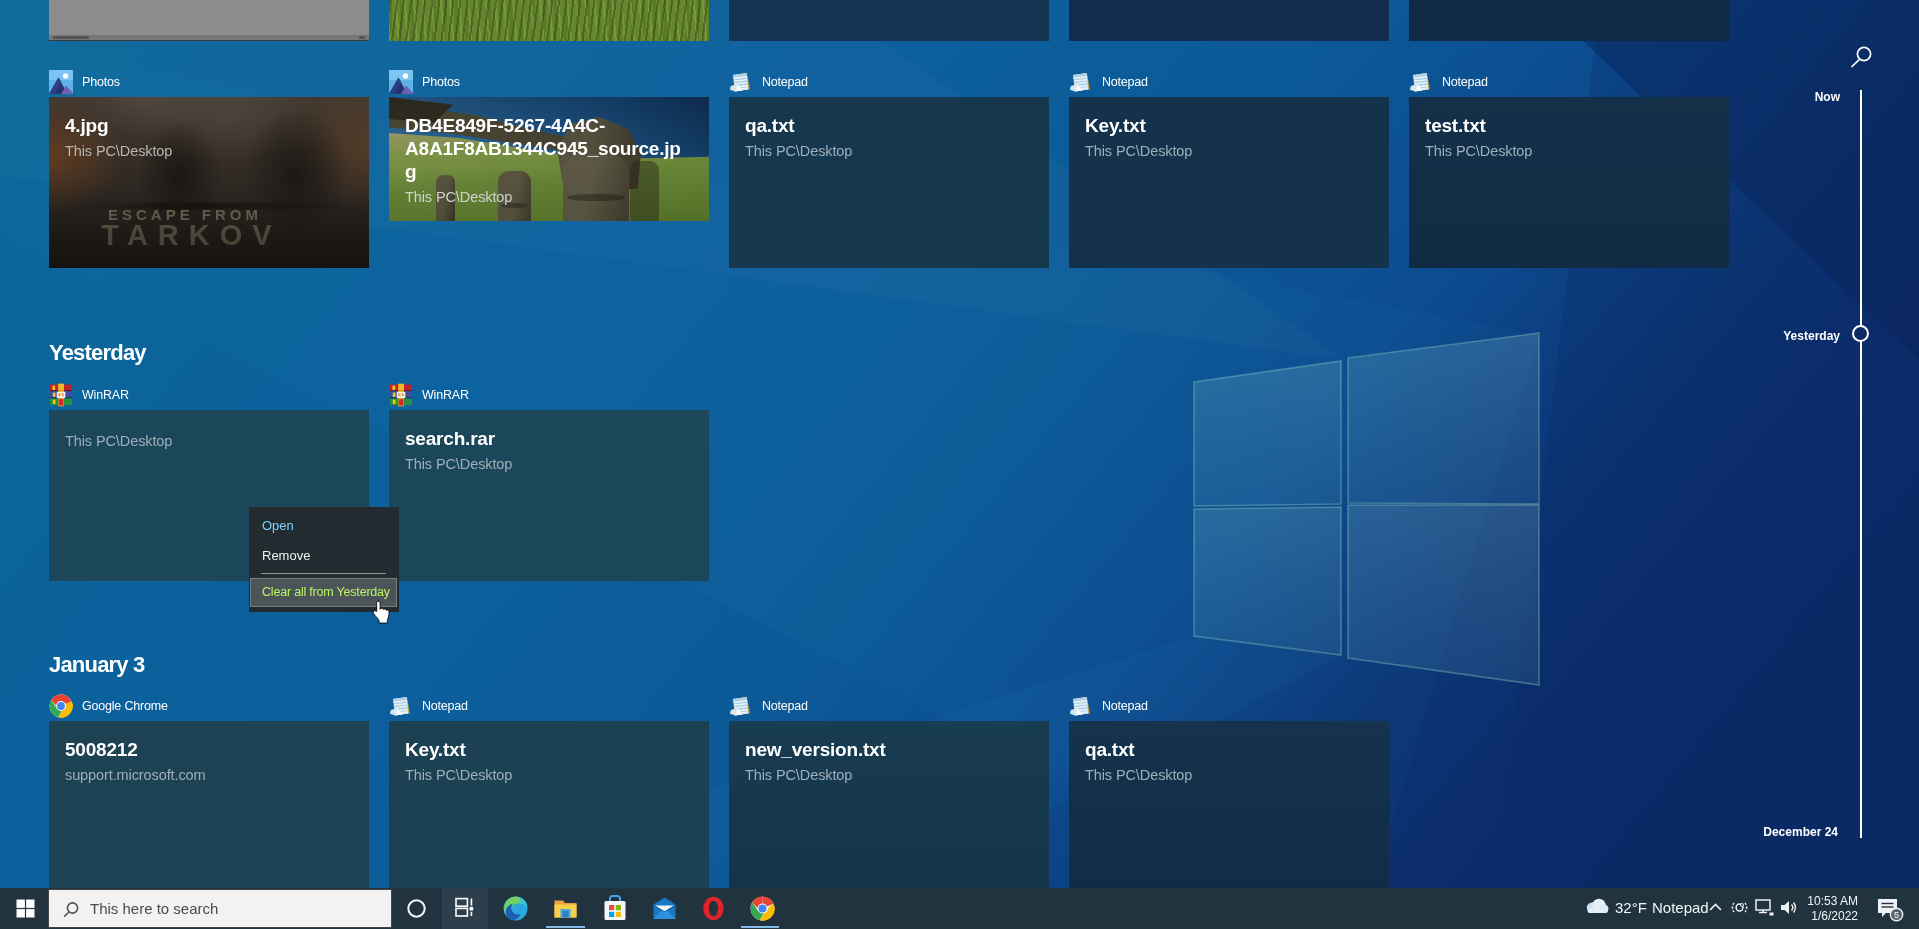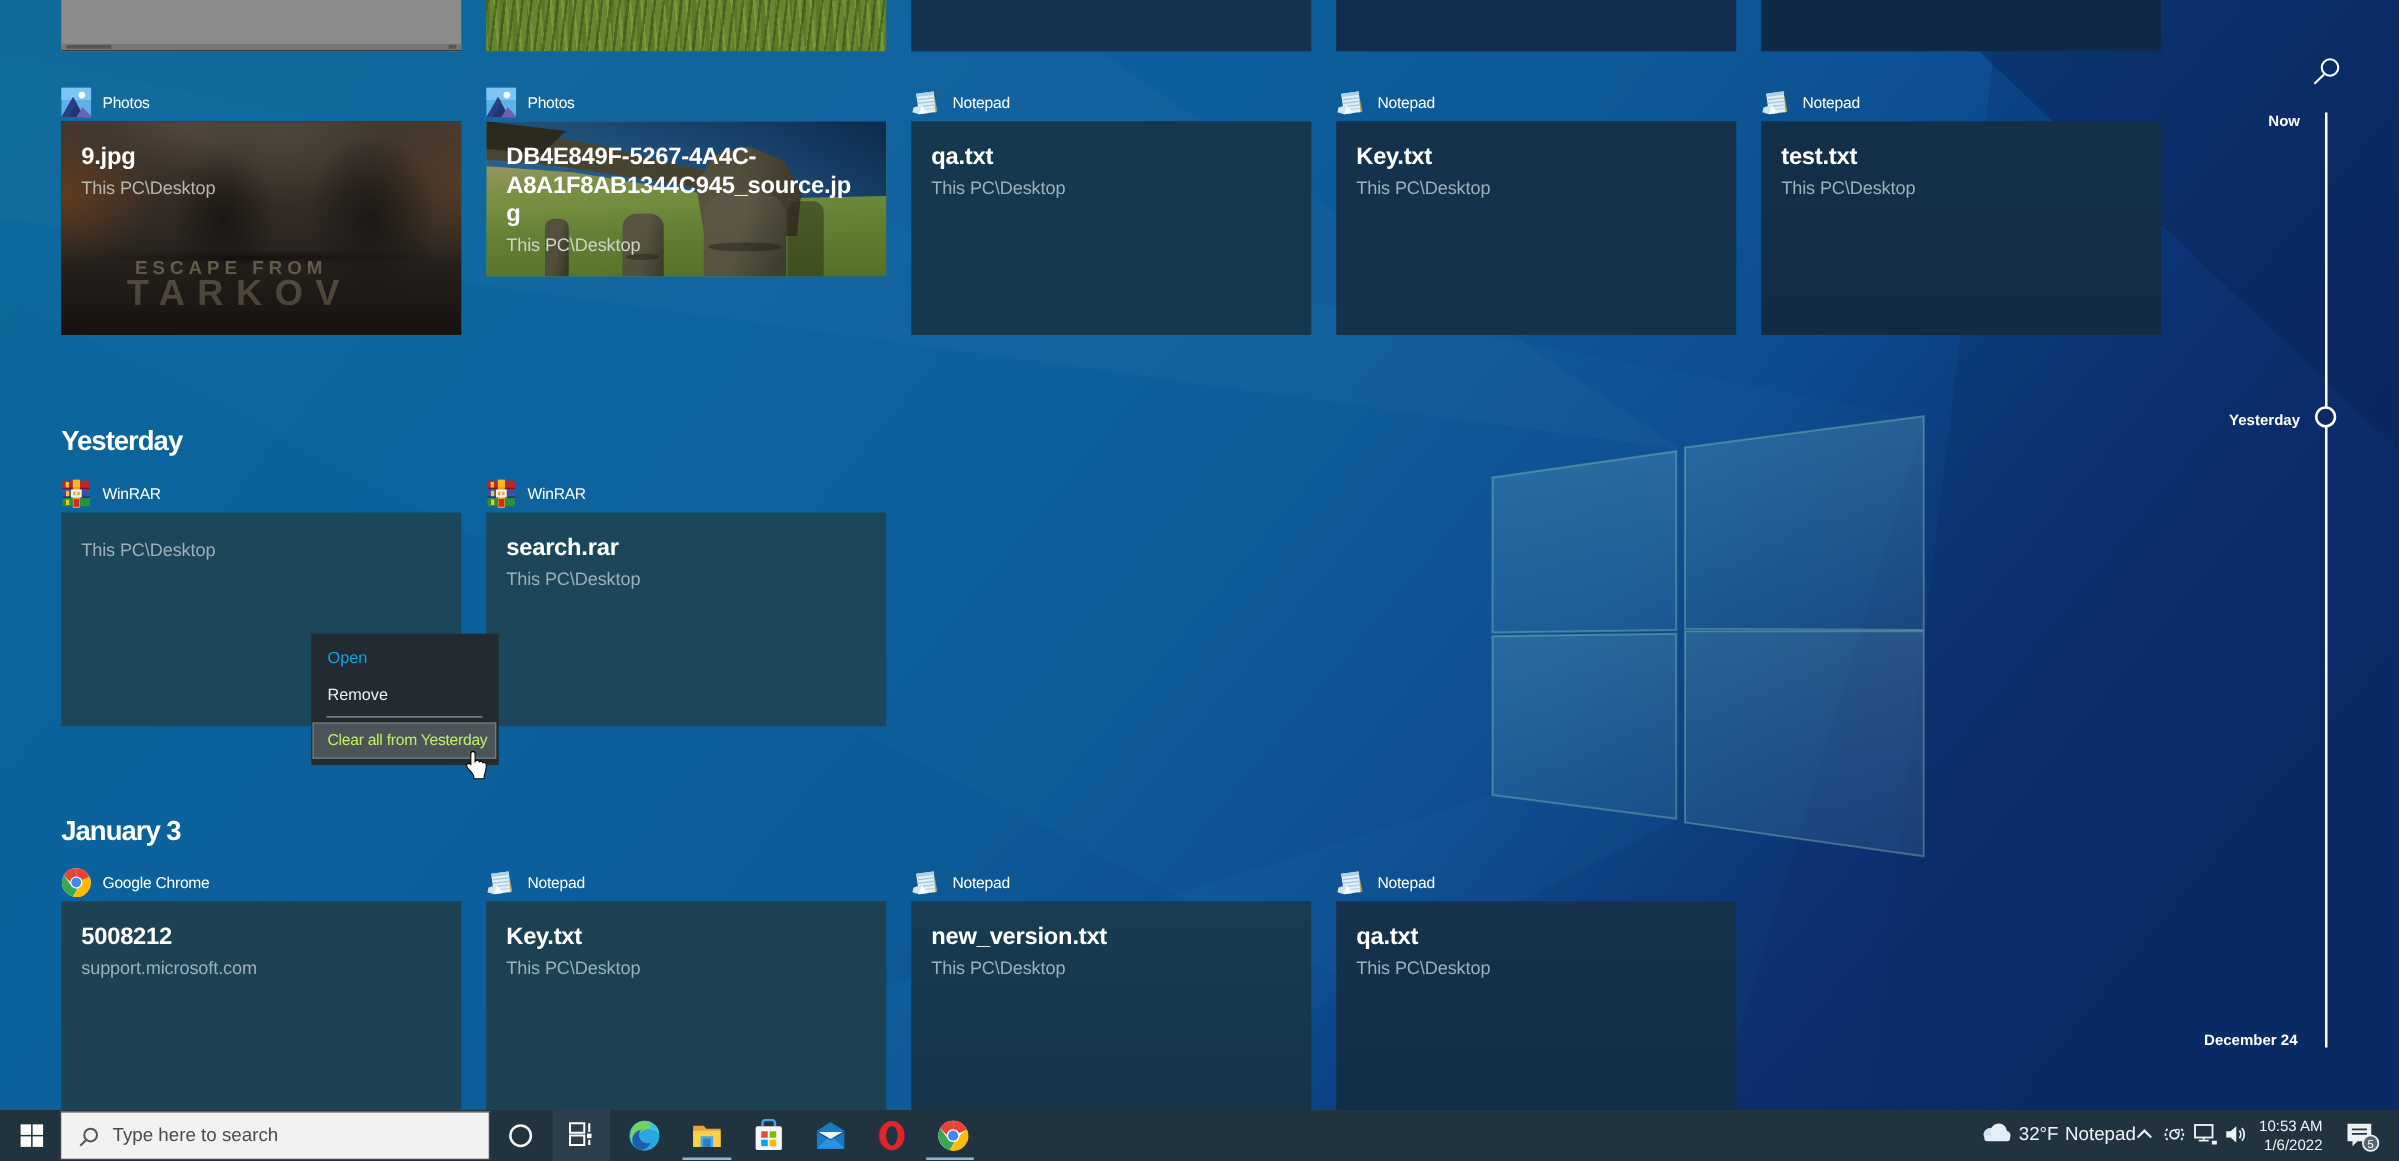--- a/index.html
+++ b/index.html
@@ -122,21 +122,21 @@
     radial-gradient(120px 70px at 55% 8%,rgba(100,95,85,0.35),rgba(0,0,0,0) 75%),
     radial-gradient(90px 60px at 30% 0%,rgba(110,100,90,0.3),rgba(0,0,0,0) 70%),
     linear-gradient(180deg,#433930 0%,#393028 28%,#2d2722 55%,#1d1a16 100%)"></div>
   <div class="abs" style="left:75px;top:25px;width:110px;height:146px;background:radial-gradient(55px 75px at 50% 38%,rgba(22,19,16,0.85),rgba(22,19,16,0) 78%)"></div>
   <div class="abs" style="left:185px;top:15px;width:125px;height:156px;background:radial-gradient(65px 85px at 50% 40%,rgba(24,22,19,0.88),rgba(24,22,19,0) 80%)"></div>
   <div class="abs" style="left:10px;top:103px;width:300px;height:12px;background:radial-gradient(150px 6px at 50% 50%,rgba(12,10,8,0.65),rgba(12,10,8,0) 95%)"></div>
   <div class="abs" style="left:0;top:109px;width:272px;text-align:center;color:#6e6452;font-weight:bold;font-size:15px;letter-spacing:4px">ESCAPE FROM</div>
   <div class="abs" style="left:0;top:122px;width:285px;text-align:center;color:#5f5647;font-weight:bold;font-size:29px;letter-spacing:10px">TARKOV</div>
   <div class="abs" style="left:0;top:0;width:320px;height:171px;background:linear-gradient(180deg,rgba(0,0,0,0) 55%,rgba(5,4,3,0.35) 100%)"></div>
   <div class="pad">
-      <div class="ct">9.jpg</div>
+      <div class="ct">4.jpg</div>
       <div class="cs" style="color:#b9b6b2">This PC\Desktop</div>
     </div>
 </div>
 <div class="card moai" style="left:389px;top:97px;height:124px;background:#5c8031">
   <div class="abs" style="left:0;top:0;width:320px;height:171px;background:linear-gradient(205deg,#103763 0%,#1d5383 30%,#31709f 60%,#4585b0 85%,#4f8db6 100%)"></div>
   <div class="abs" style="left:0;top:0;width:320px;height:171px;background:linear-gradient(100deg,rgba(0,0,0,0) 64%,rgba(10,30,55,0.25) 100%)"></div>
   <div class="abs" style="left:0;top:0;width:320px;height:171px;clip-path:polygon(0 21%,22% 24%,42% 30%,58% 35%,74% 36%,100% 35%,100% 100%,0 100%);background:linear-gradient(175deg,#a8a76d 0%,#a2a566 20%,#849b4a 30%,#6c8c3a 48%,#63832f 70%,#547628 88%,#4a6b24 100%)"></div>
   <div class="abs" style="left:0;top:0;width:320px;height:171px;clip-path:polygon(0 4%,8% 5%,18% 8%,28% 11%,38% 16%,50% 21%,62% 26%,62% 34%,46% 29%,32% 25%,18% 21%,8% 19%,0 18%);background:linear-gradient(170deg,#56513b 0%,#494430 45%,#3c3926 100%)"></div>
   <div class="abs" style="left:0;top:0;width:64px;height:26px;clip-path:polygon(0 0,100% 30%,70% 100%,0 85%);background:#332f20"></div>
   <div class="abs" style="left:168px;top:20px;width:84px;height:72px;clip-path:polygon(8% 100%,0 45%,16% 10%,50% 0,84% 16%,100% 50%,96% 100%);background:linear-gradient(115deg,#5d5843 35%,#453f2d 78%)"></div>
@@ -277,21 +277,21 @@
     </div>
 </div>
 <div class="card" style="left:1069px;top:721px;height:167px;background:linear-gradient(180deg,#15334d 0%,#112c46 100%)">
   <div class="pad">
       <div class="ct">qa.txt</div>
       <div class="cs">This PC\Desktop</div>
     </div>
 </div>
 
 <div class="abs" style="left:249px;top:507px;width:150px;height:105px;background:#222b2f;z-index:5">
-  <div style="position:absolute;left:13px;top:11px;color:#0ea5e9;font-size:13px">Open</div>
+  <div style="position:absolute;left:13px;top:11px;color:#7dd3fc;font-size:13px">Open</div>
   <div style="position:absolute;left:13px;top:41px;color:#eef2f3;font-size:13px">Remove</div>
   <div style="position:absolute;left:12px;top:66px;width:125px;height:1px;background:#8f9799"></div>
   <div style="position:absolute;left:1px;top:71px;width:147px;height:29px;background:#4b5459;border:1px solid #747d80"></div>
   <div style="position:absolute;left:13px;top:78px;color:#bef264;font-size:12.5px;letter-spacing:-0.2px;z-index:2">Clear all from Yesterday</div>
 </div>
 
 <svg class="abs" style="left:370px;top:599px;z-index:6" width="22" height="27" viewBox="0 0 26 30">
   <path d="M9.5,1.5 c1.6,0 2.4,1.2 2.4,2.6 v7.2 c0,0 1,-1.8 2.6,-1.4 c1,0.2 1.3,0.9 1.4,1.5 c0.6,-0.5 1.9,-0.9 2.7,-0.2 c0.6,0.5 0.7,1.1 0.7,1.1 s1.1,-0.6 2.1,0 c0.9,0.5 1.1,1.4 1.1,2.8 c0,1.5 -0.2,3.3 -0.7,5.2 c-0.5,2 -1.3,3.2 -1.3,4.7 v2.5 h-9.8 v-2.3 c0,-1.5 -1.2,-2.6 -2.6,-4.3 c-1.3,-1.6 -2.9,-2.7 -3.8,-4.6 c-0.6,-1.3 -0.4,-2.2 0.3,-2.8 c1,-0.9 2.6,-0.4 3.3,0.3 V4.1 c0,-1.6 0.9,-2.6 2.1,-2.6 z" fill="#fff" stroke="#000" stroke-width="1"></path>
 </svg>
 
@@ -312,21 +312,21 @@
       <rect x="10.1" y="0.5" width="8.4" height="8.4" fill="#fff"></rect>
     <rect x="0.5" y="10.1" width="8.4" height="8.4" fill="#fff"></rect>
       <rect x="10.1" y="10.1" width="8.4" height="8.4" fill="#fff"></rect>
   </svg>
 
   <div class="abs" style="left:48px;top:0.5px;width:344px;height:39.5px;background:#f2f2f2;border:1px solid #454545">
     <svg class="abs" style="left:13px;top:11px" width="18" height="18" viewBox="0 0 18 18">
       <circle cx="10.5" cy="7" r="5.1" fill="none" stroke="#50555a" stroke-width="1.6"></circle>
       <line x1="6.7" y1="11.2" x2="2.2" y2="15.6" stroke="#50555a" stroke-width="1.6"></line>
     </svg>
-    <span class="abs" style="left:41px;top:10px;color:#4a4a4a;font-size:15px">Type here to search</span>
+    <span class="abs" style="left:41px;top:10px;color:#4a4a4a;font-size:15px">This here to search</span>
   </div>
 
   <svg class="abs" style="left:405px;top:9px" width="23" height="23" viewBox="0 0 23 23">
     <circle cx="11.5" cy="11.5" r="8.2" fill="none" stroke="#f5f6f7" stroke-width="2"></circle>
   </svg>
 
   <div class="abs" style="left:442px;top:0;width:46px;height:41px;background:#2d3f4c"></div>
   <svg class="abs" style="left:455px;top:9px" width="22" height="22" viewBox="0 0 22 22">
     <rect x="1" y="1.6" width="11.4" height="7.6" fill="none" stroke="#fff" stroke-width="1.6"></rect>
     <rect x="1" y="11.4" width="11.4" height="7.6" fill="none" stroke="#fff" stroke-width="1.6"></rect>

